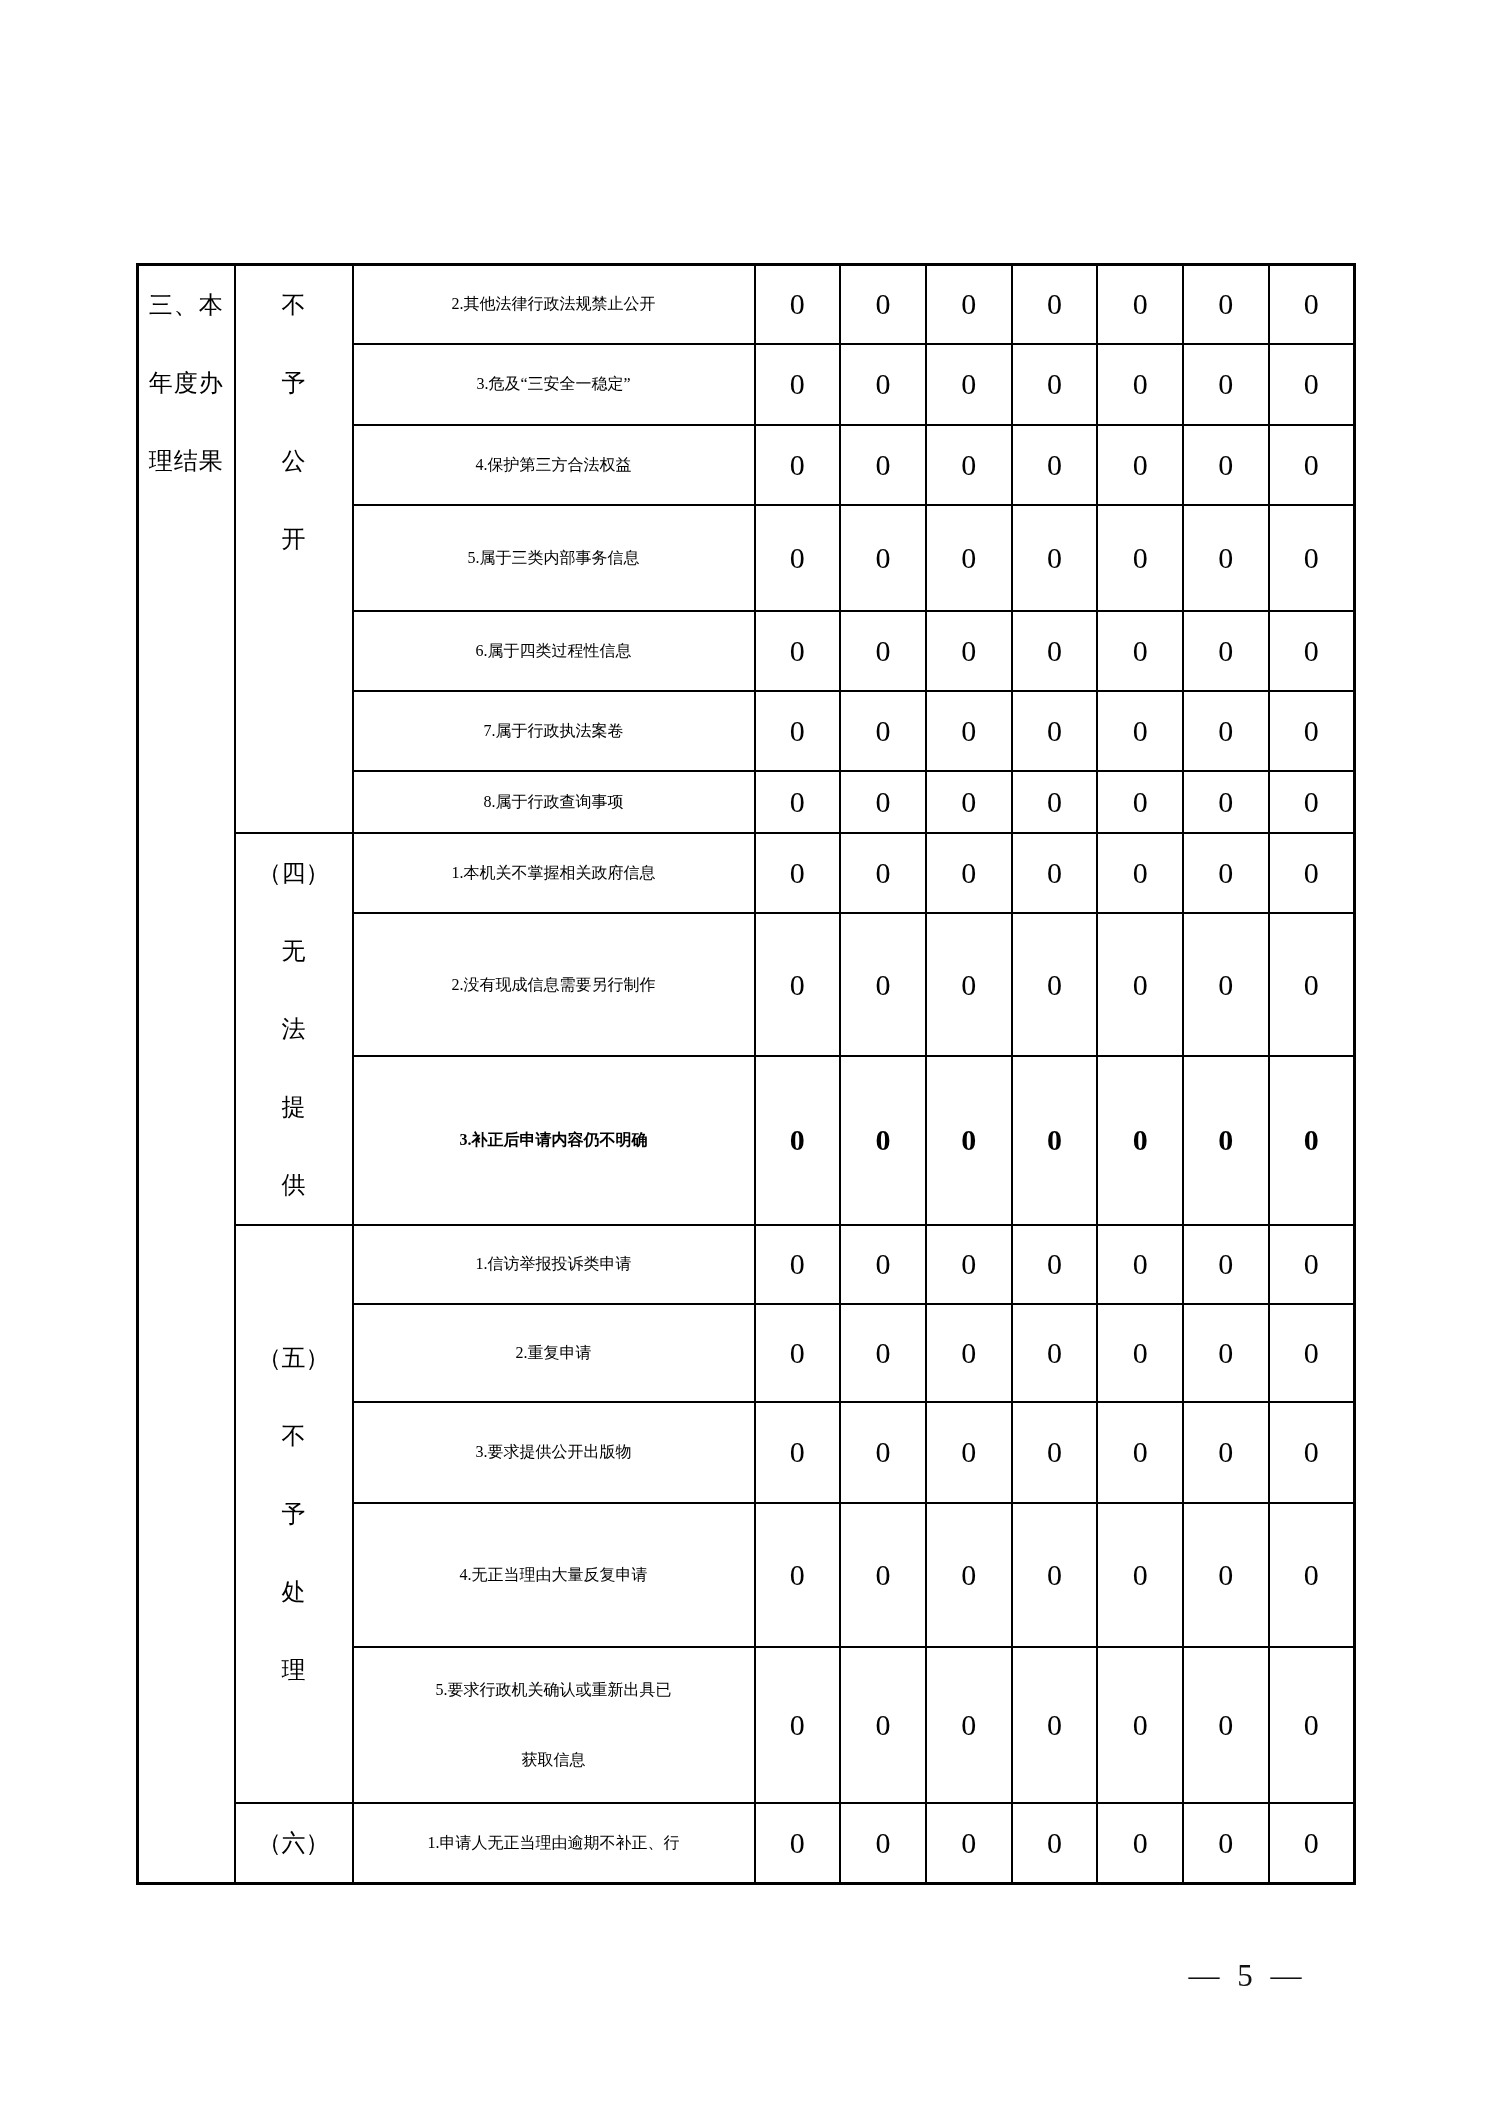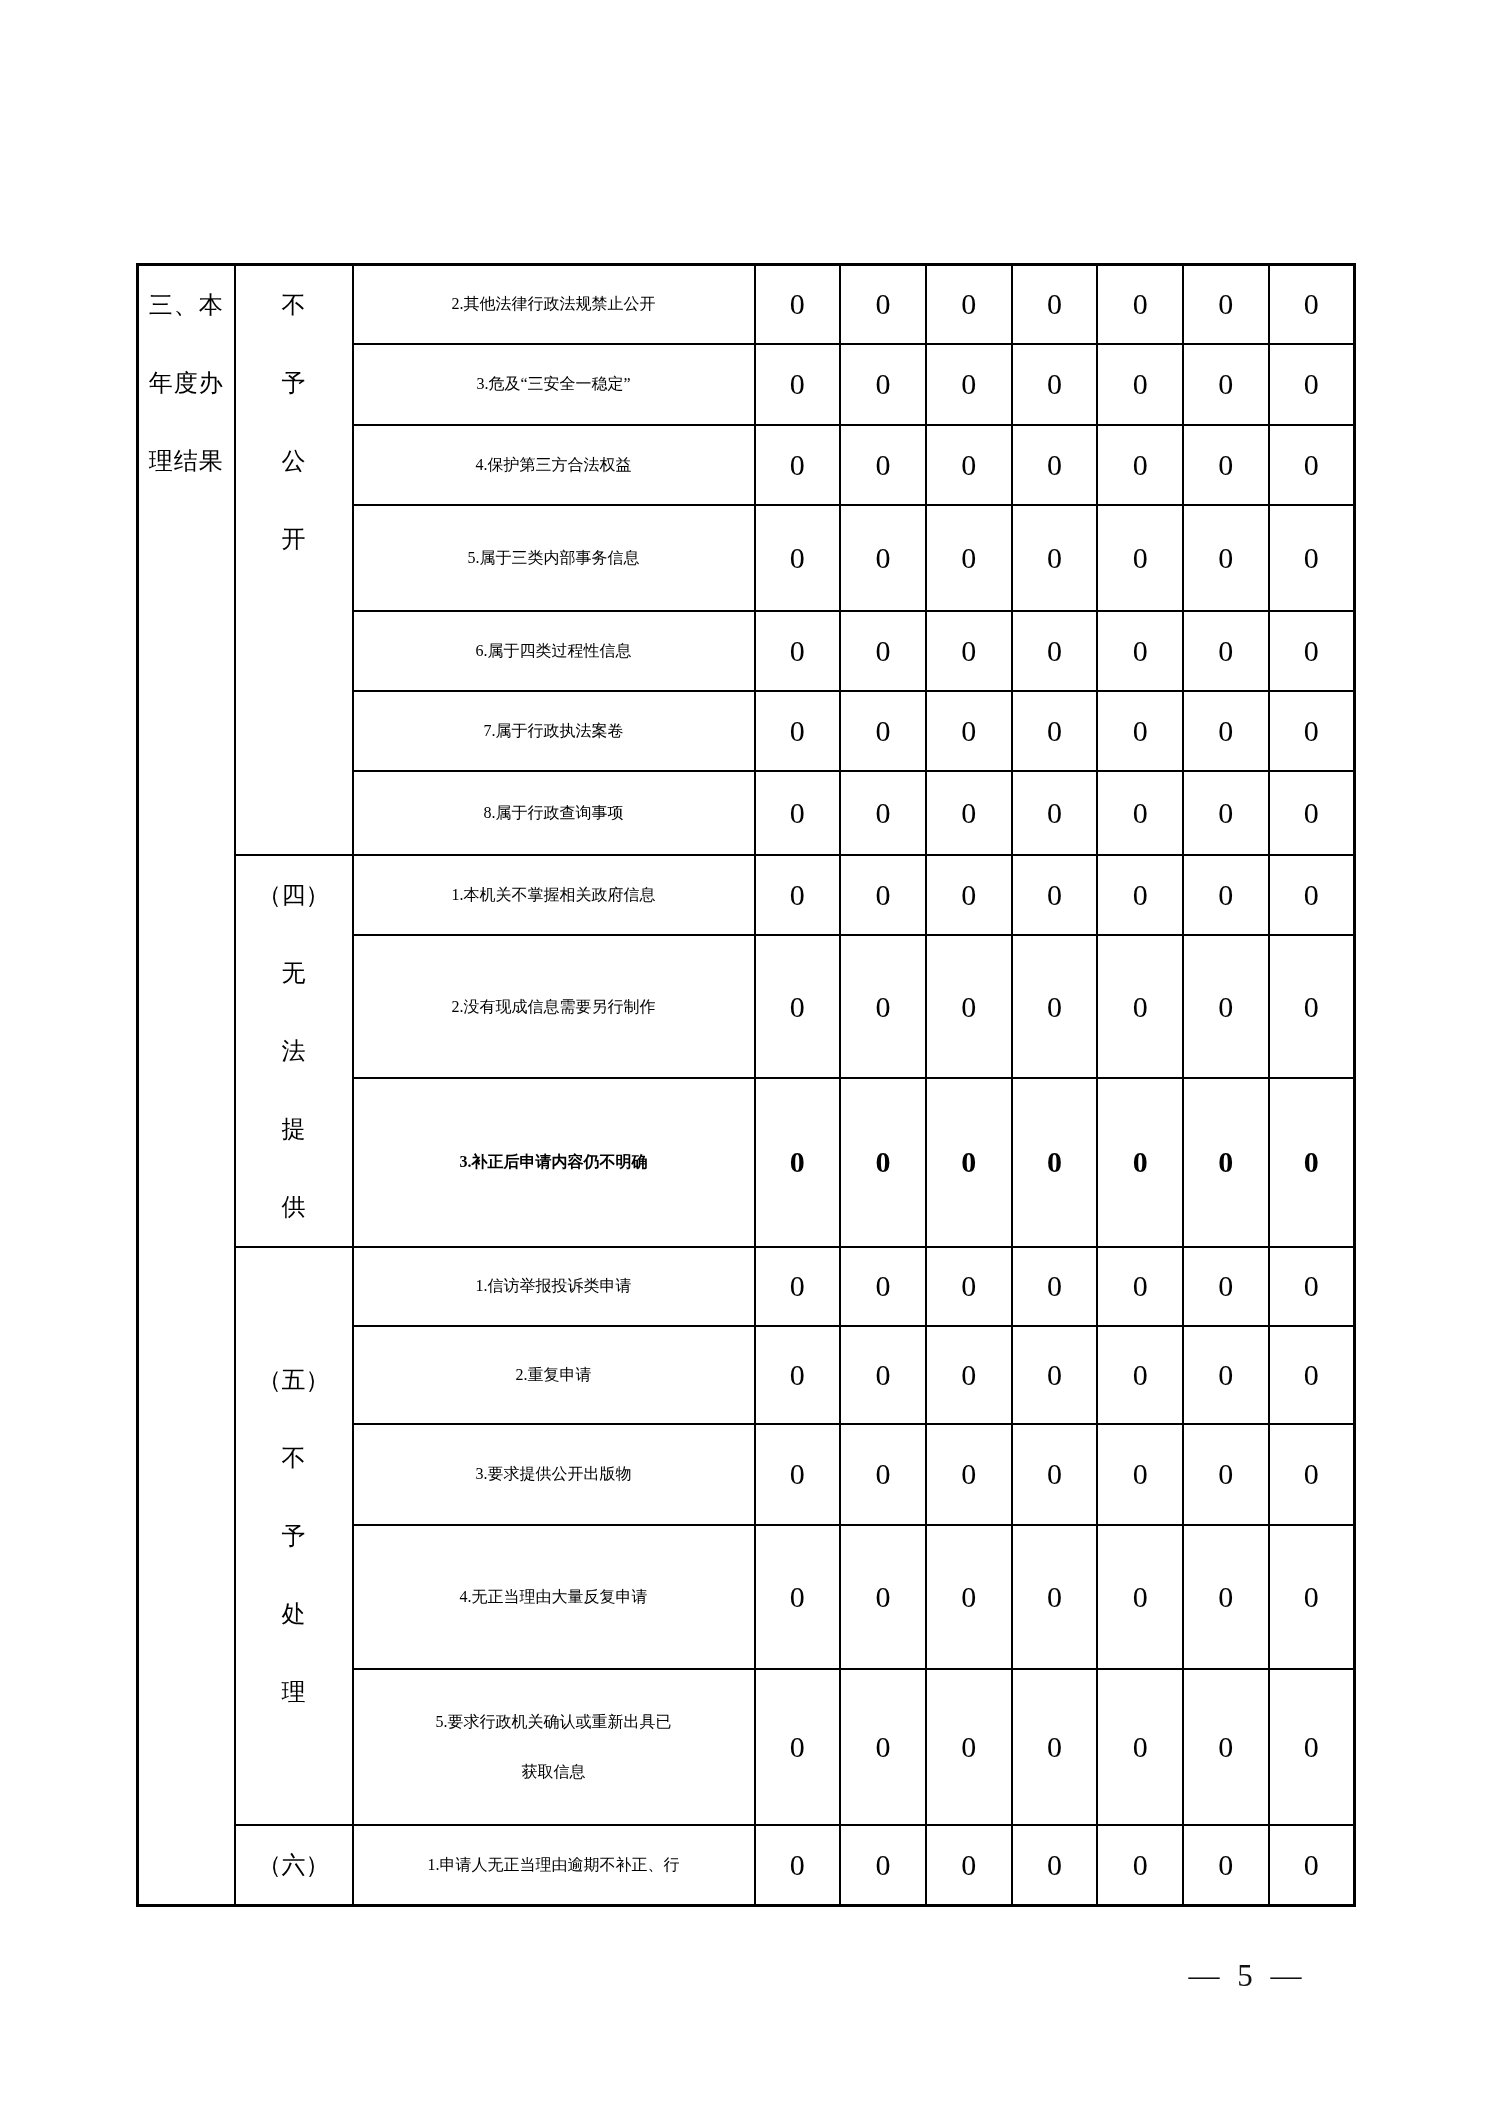--- a/index.html
+++ b/index.html
@@ -59,21 +59,21 @@
   td.label-cell {
     vertical-align: middle;
     text-align: center;
     font-size: 16px;
     line-height: 34px;
     padding-left: 7px;
     padding-right: 2px;
     white-space: pre-line;
   }
   td.label-cell.multiline {
-    line-height: 50px;
+    line-height: 70px;
   }
   
   td.value-cell {
     vertical-align: middle;
     text-align: center;
     font-size: 30px;
   }
   .footer {
     position: absolute;
     left: 1130px;
@@ -164,21 +164,21 @@
         <tr style="height: 80px;">
           <td class="label-cell">7.属于行政执法案卷</td>
           <td class="value-cell">0</td>
           <td class="value-cell">0</td>
           <td class="value-cell">0</td>
           <td class="value-cell">0</td>
           <td class="value-cell">0</td>
           <td class="value-cell">0</td>
           <td class="value-cell">0</td>
         </tr>
-        <tr style="height: 84px;">
+        <tr style="height: 62px;">
           <td class="label-cell">8.属于行政查询事项</td>
           <td class="value-cell">0</td>
           <td class="value-cell">0</td>
           <td class="value-cell">0</td>
           <td class="value-cell">0</td>
           <td class="value-cell">0</td>
           <td class="value-cell">0</td>
           <td class="value-cell">0</td>
         </tr>
         <tr style="height: 78px;">

